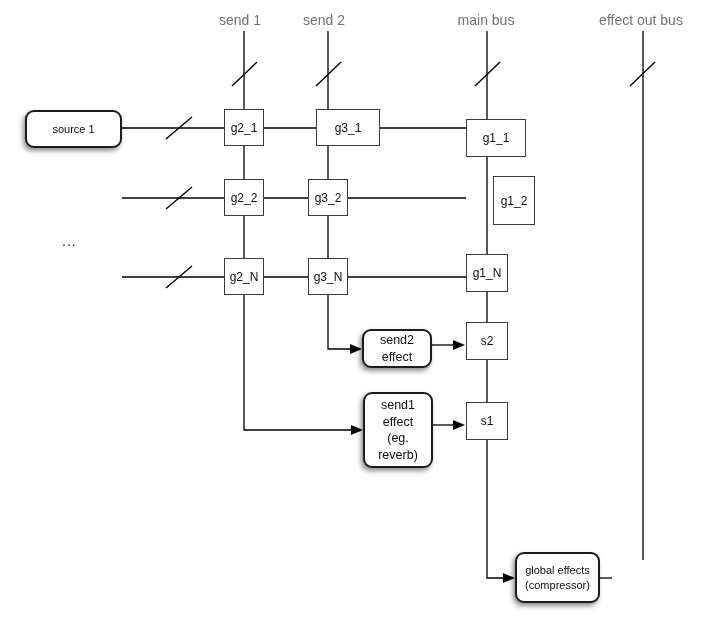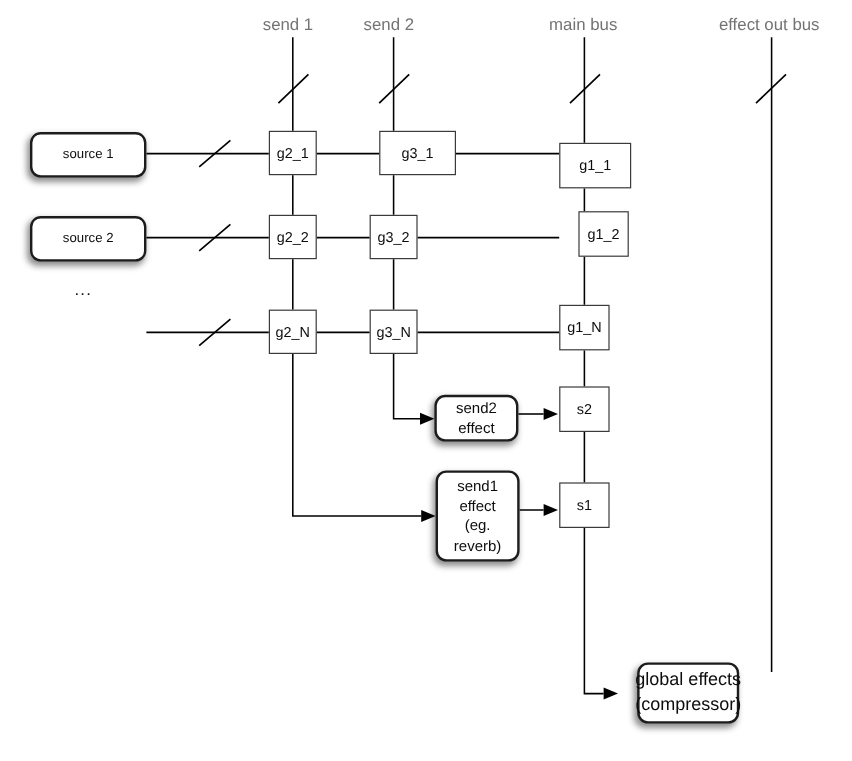--- a/index.html
+++ b/index.html
@@ -51,23 +51,22 @@
     font-size: 12px;
   }
   .effect {
     border: 2px solid #1c1c1c;
     border-radius: 9px;
     box-shadow: -2px 3px 5px rgba(0,0,0,0.45);
     font-size: 12.5px;
     line-height: 1.32;
   }
   .effect.small-text {
-    font-size: 15px;
+    font-size: 11px;
     line-height: 1.35;
-    margin-left: 16px;
   }
   .plainbox {
     border: 1.6px solid #4a4a4a;
     border-radius: 9px;
     font-size: 11.5px;
     line-height: 1.3;
   }
   .ellipsis {
     position: absolute;
     font-size: 14px;
@@ -115,30 +114,29 @@
       <polygon points="515,578 503,573 503,583"></polygon>
     </g>
   </svg>
 
   <div class="bus-label" style="left:240px">send 1</div>
   <div class="bus-label" style="left:324px">send 2</div>
   <div class="bus-label" style="left:486px">main bus</div>
   <div class="bus-label" style="left:641px">effect out bus</div>
 
   <div class="node src" style="left:25px;top:110px;width:97px;height:38px">source 1</div>
-  <div class="node src" style="left:25px;top:180px;width:97px;height:38px">source 2</div>
   <div class="ellipsis" style="left:62px;top:233px">...</div>
 
   <div class="node gain" style="left:224px;top:109px;width:40px;height:37px">g2_1</div>
   <div class="node gain" style="left:316px;top:109px;width:64px;height:37px">g3_1</div>
   <div class="node gain" style="left:466px;top:119px;width:60px;height:38px">g1_1</div>
 
   <div class="node gain" style="left:224px;top:179px;width:40px;height:37px">g2_2</div>
   <div class="node gain" style="left:308px;top:179px;width:40px;height:37px">g3_2</div>
-  <div class="node gain" style="left:482px;top:176px;width:42px;height:38px">g1_2</div>
+  <div class="node gain" style="left:493px;top:176px;width:42px;height:49px">g1_2</div>
 
   <div class="node gain" style="left:224px;top:258px;width:40px;height:37px">g2_N</div>
   <div class="node gain" style="left:308px;top:258px;width:40px;height:37px">g3_N</div>
   <div class="node gain" style="left:466px;top:254px;width:42px;height:38px">g1_N</div>
 
   <div class="node effect" style="left:362px;top:329px;width:70px;height:39px">send2
 effect</div>
   <div class="node gain" style="left:466px;top:322px;width:42px;height:38px">s2</div>
 
   <div class="node effect" style="left:363px;top:392px;width:70px;height:76px">send1

